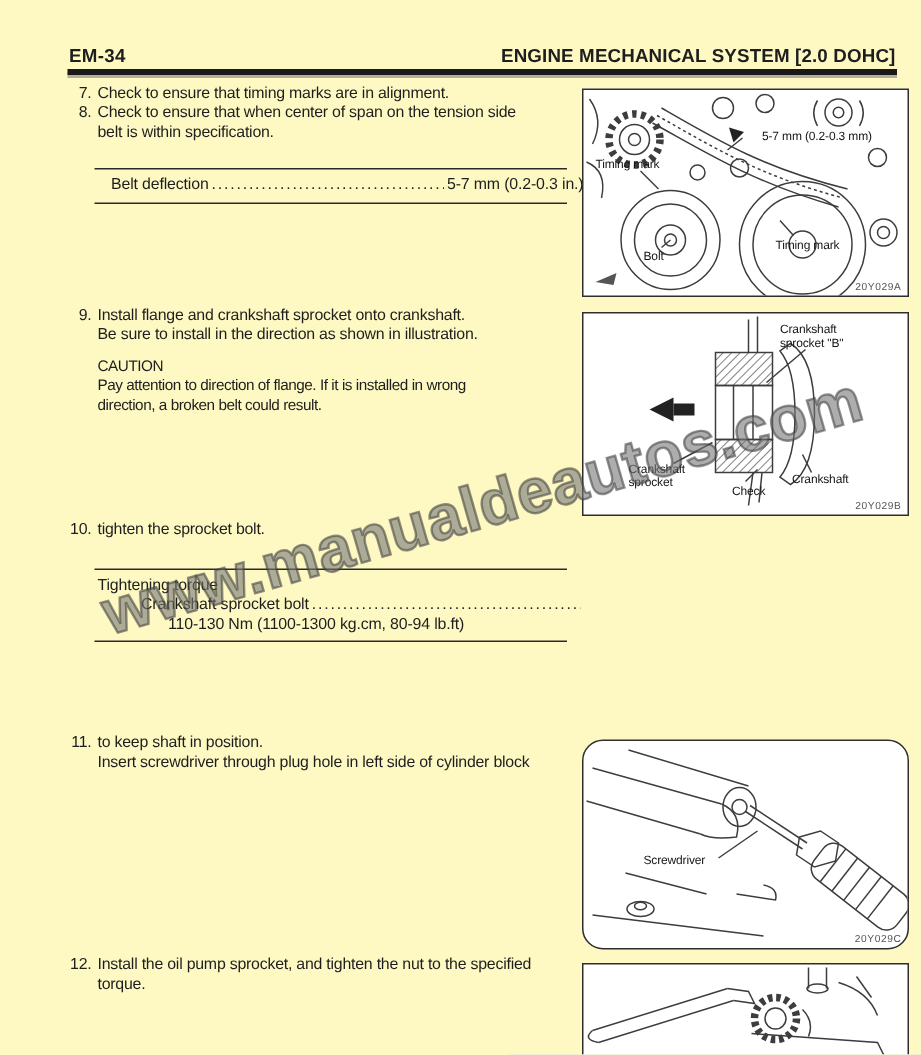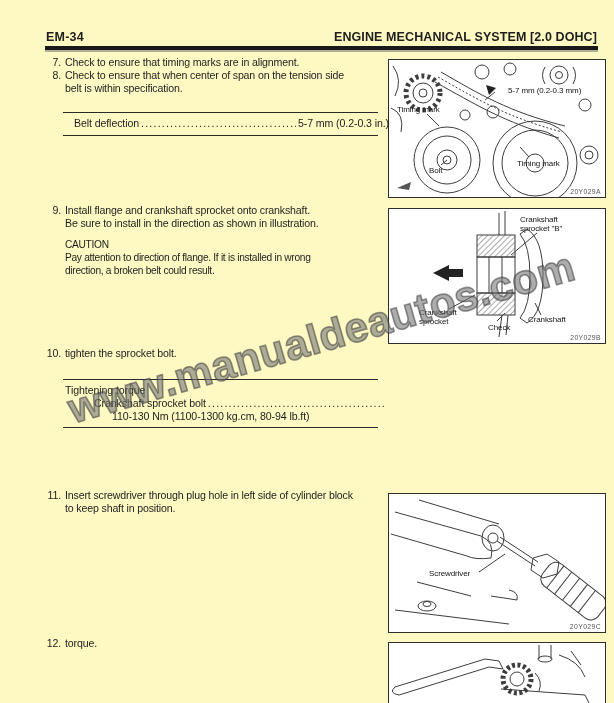--- a/index.html
+++ b/index.html
@@ -87,28 +87,29 @@
   <div class="specrow" style="left:83px;top:397px;width:295px;">
     <span class="lbl">Crankshaft sprocket bolt</span>
     <span class="dots">............................................................................</span>
   </div>
   <div class="plain" style="left:112px;top:410px;">110-130 Nm (1100-1300 kg.cm, 80-94 lb.ft)</div>
   <div class="rule" style="left:63px;top:427px;width:315px;"></div>
 
   <div class="step" style="left:43px;top:489px;">
     <span class="num">11.</span>
     <span>
+      <span class="line">to keep shaft in position.</span>
       <span class="line">Insert screwdriver through plug hole in left side of cylinder block</span>
-      <span class="line">to keep shaft in position.</span>
     </span>
   </div>
 
   <div class="step" style="left:43px;top:637px;">
     <span class="num">12.</span>
     <span>
+      <span class="line">Install the oil pump sprocket, and tighten the nut to the specified</span>
       <span class="line">torque.</span>
     </span>
   </div>
 
   <div class="fig" style="left:388px;top:59px;width:216px;height:137px;">
     <svg width="216" height="137" viewBox="0 0 216 137">
       <g stroke="#3d3d3d" fill="none" stroke-width="1">
         <circle cx="34" cy="33" r="17" stroke-width="5" stroke-dasharray="3 3"></circle>
         <circle cx="34" cy="33" r="10"></circle>
           <circle cx="34" cy="33" r="4"></circle>
@@ -176,21 +177,21 @@
       <polygon points="44,64 60,56 60,72" fill="#222"></polygon>
       <rect x="60" y="60" width="14" height="8" fill="#222"></rect>
     </svg>
     <div class="figlabel" style="left:131px;top:6px;width:58px;">Crankshaft sprocket "B"</div>
     <div class="figlabel" style="left:30px;top:99px;width:54px;">Crankshaft sprocket</div>
     <div class="figlabel" style="left:99px;top:114px;">Check</div>
     <div class="figlabel" style="left:139px;top:106px;">Crankshaft</div>
     <div class="figcode">20Y029B</div>
   </div>
 
-  <div class="fig" style="left:388px;top:493px;width:216px;height:138px;">
+  <div class="fig" style="left:388px;top:493px;width:216px;height:138px;border-radius:14px;">
     <svg width="216" height="138" viewBox="0 0 216 138">
       <g stroke="#3d3d3d" fill="none" stroke-width="1">
         <path d="M6,18 L92,42"></path>
           <path d="M2,40 L78,62"></path>
         <path d="M30,6 L110,30"></path>
         <path d="M92,42 q14,6 10,22 q-16,2 -24,-2"></path>
         <ellipse cx="104" cy="44" rx="11" ry="13"></ellipse>
           <circle cx="104" cy="44" r="5"></circle>
         <line x1="108" y1="47" x2="146" y2="72"></line>
           <line x1="111" y1="43" x2="149" y2="68"></line>

